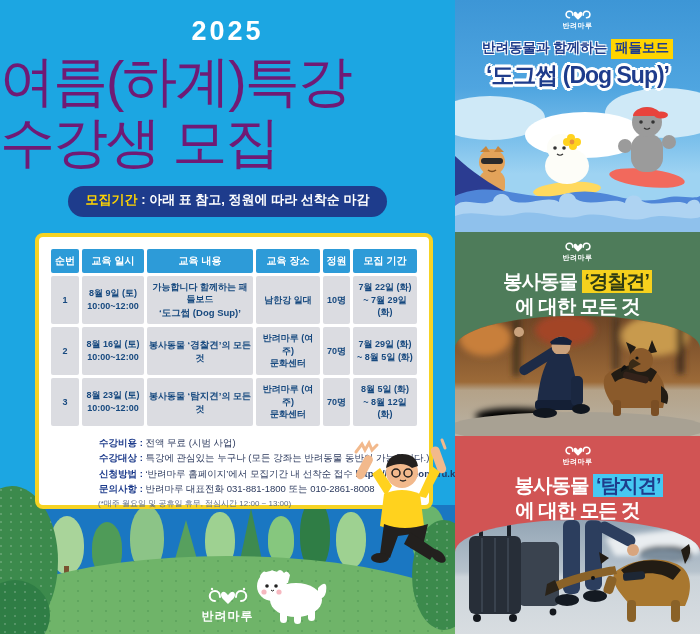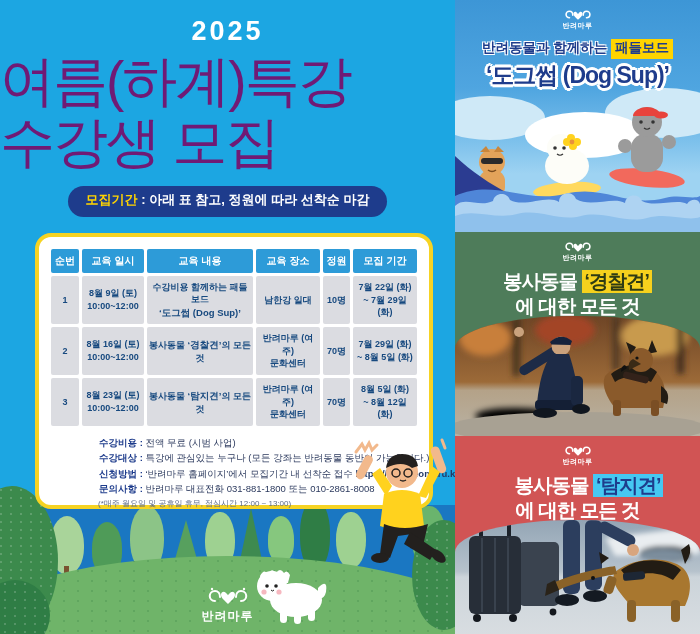--- a/index.html
+++ b/index.html
@@ -7,21 +7,21 @@
   body { font-family:"Liberation Sans","DejaVu Sans",sans-serif; }
   .stage { position:relative; width:700px; height:450px; display:flex; background:#1ba4e0; }
 
   
   .left-poster { position:relative; width:455px; height:634px; background:#1ca6e2; overflow:hidden; flex:none; }
   .year { margin-top:16px; text-align:center; color:#fff; font-size:27px; font-weight:900; letter-spacing:3px; }
   .main-title { margin-top:4px; text-align:left; color:#701a75; font-weight:400; font-size:55px; line-height:1.1; letter-spacing:-2px; }
   .badge { display:block; width:fit-content; margin:14px auto 0; background:#1e3c8c; color:#fff; border-radius:20px; padding:5px 18px 8px; font-size:13px; font-weight:700; }
   .badge .bl { color:#ffd400; font-weight:900; }
 
-  .white-box { position:absolute; left:35px; top:233px; width:398px; height:276px; background:#fff; border:4px solid #f6d323; border-radius:16px; padding:12px 12px 8px; z-index:5; }
+  .white-box { position:absolute; left:35px; top:233px; width:398px; height:276px; background:#fff; border:4px solid #f6d323; border-radius:8px; padding:12px 12px 8px; z-index:5; }
   .sched { display:grid; grid-template-columns:28px 62px 106px 64px 27px 64px; grid-template-rows:24px 48px 48px 48px; gap:3px; }
   .hc { background:#2d9bd8; color:#fff; font-size:10px; font-weight:700; display:flex; align-items:center; justify-content:center; border-radius:2px; }
   .bc { background:#dbdce1; color:#17497f; font-size:9px; font-weight:600; line-height:1.4; display:flex; flex-direction:column; align-items:center; justify-content:center; text-align:center; border-radius:2px; padding:2px; }
   .bc .bd { font-weight:900; font-size:9.5px; }
 
   .info { margin-top:9px; font-size:9.5px; color:#2c3a5e; }
   .info-line { line-height:1.62; white-space:nowrap;margin-left:48px; }
   .info-line .lbl { color:#1e3c8c; font-weight:900; }
   .info-line .lnk { font-weight:900; color:#243a66; text-decoration:none; }
   .note { font-size:8px; color:#5d6b88; margin-left:47px; margin-top:1px; }
@@ -84,21 +84,21 @@
         <div class="hc">교육 장소</div>
         <div class="hc">정원</div>
         <div class="hc">모집 기간</div>
 
         <div class="bc">1</div>
         <div class="bc">
             <span>8월 9일 (토)</span>
             <span>10:00~12:00</span>
           </div>
         <div class="bc">
-            <span>수강비용 함께하는 패들보드</span>
+            <span>가능합니다 함께하는 패들보드</span>
             <span class="bd">‘도그썹 (Dog Sup)’</span>
           </div>
         <div class="bc">
             <span>남한강 일대</span>
           </div>
         <div class="bc">10명</div>
         <div class="bc">
             <span>7월 22일 (화)</span>
             <span>~ 7월 29일 (화)</span>
           </div>

